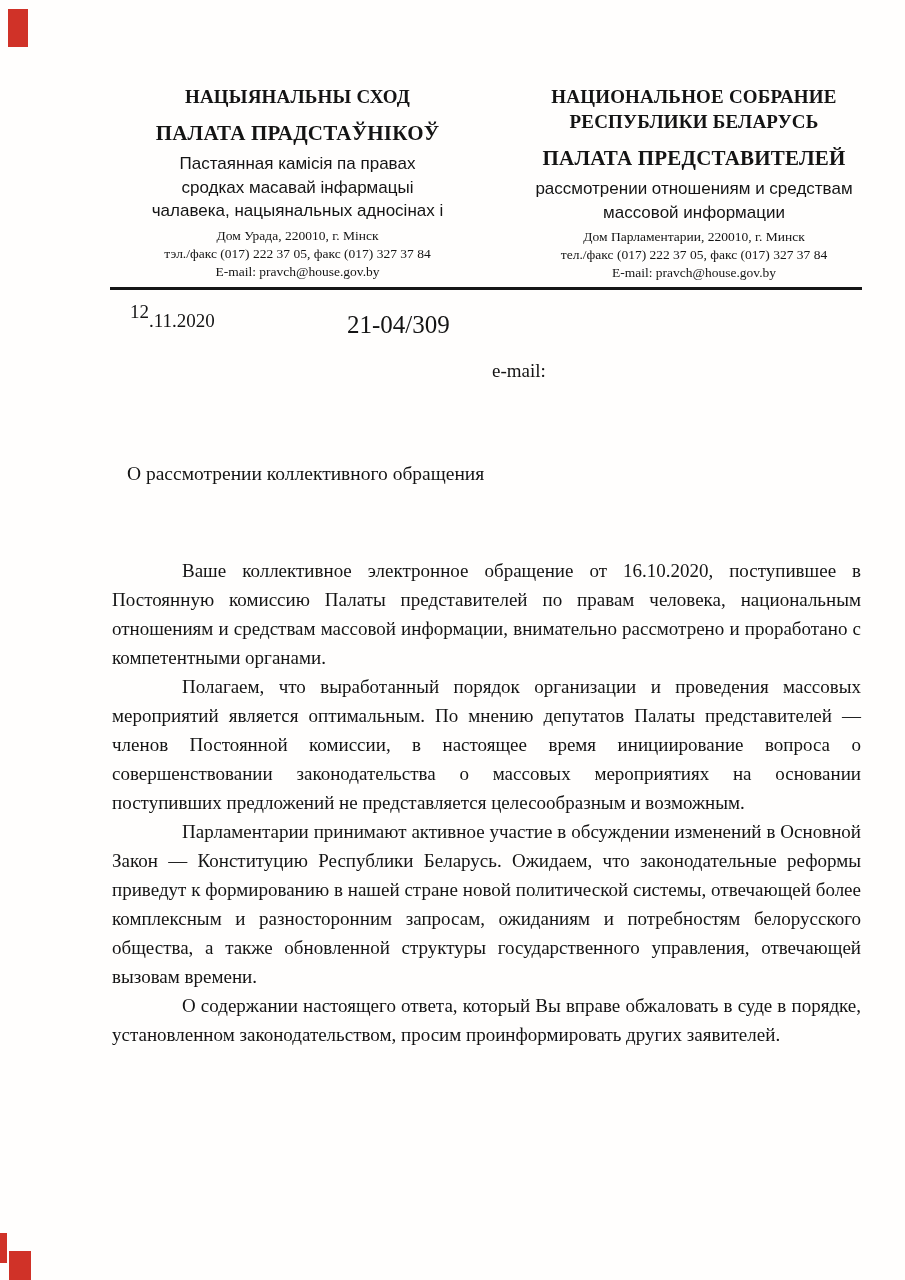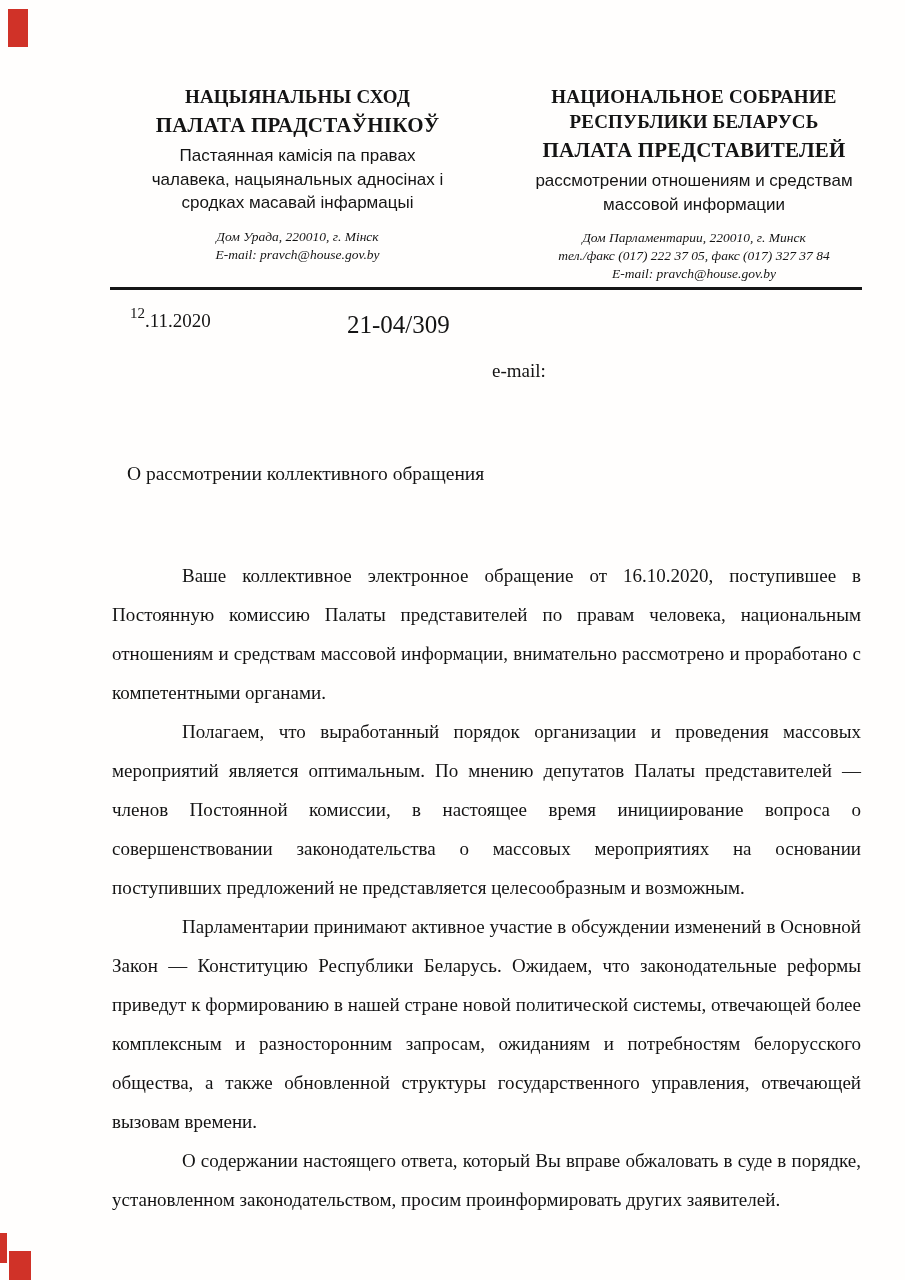--- a/index.html
+++ b/index.html
@@ -6,33 +6,33 @@
   .page{
     position:relative; width:905px; height:1280px; background:#fffefd;
     font-family:"Liberation Serif","DejaVu Serif",serif; color:#141414;
     overflow:hidden;
   }
   
   .lh-col{position:absolute; top:84px; text-align:center;}
   .lh-left{left:115px; width:365px;}
   .lh-right{left:498px; width:392px;}
   .org{font-weight:bold; font-size:19px; line-height:25px; letter-spacing:.2px;}
-  .chamber{font-weight:bold; font-size:21px; line-height:24px; margin-top:4px; letter-spacing:.2px;text-align:center;}
+  .chamber{font-weight:bold; font-size:21px; line-height:24px; margin-top:12px; letter-spacing:.2px;text-align:center;}
   .commission{font-family:"Liberation Sans","DejaVu Sans",sans-serif; font-size:17px; line-height:23.5px; margin-top:7px;}
-  .contact{font-size:13.5px; line-height:18px; margin-top:13px;font-style:italic;}
+  .contact{font-size:13.5px; line-height:18px; margin-top:4px;}
   .rule{position:absolute; left:110px; top:287px; width:752px; height:3px; background:#161616;}
   
   .date{position:absolute; left:130px; top:310px; font-size:19px;}
-  .date .sup{position:relative; top:-9px; font-size:15px;}
+  .date .sup{position:relative; top:-9px; font-size:19px;}
   .ref{position:absolute; left:347px; top:311px; font-size:25px;}
   .email-line{position:absolute; left:492px; top:360px; font-size:19px;}
   .subject{position:absolute; left:127px; top:463px; font-size:19.5px;}
   
   .body-text{position:absolute; left:112px; top:556px; width:749px;
-    font-size:19px; line-height:39px; text-align:justify;}
+    font-size:19px; line-height:29px; text-align:justify;}
   .body-text p{margin:0; text-indent:70px;}
   
   .red-mark{position:absolute; background:var(--mark-red,#d03228);}
   .mark-top{left:8px; top:9px; width:20px; height:38px;}
   .mark-bottom-bar{left:0px; top:1233px; width:7px; height:30px;}
   .mark-bottom-sq{left:9px; top:1251px; width:22px; height:29px;}
 </style>
 </head>
 <body>
 
@@ -43,25 +43,26 @@
   <div class="red-mark mark-bottom-sq"></div>
 
   <header>
     <div class="lh-col lh-left">
       <div class="org">
         <div>НАЦЫЯНАЛЬНЫ СХОД</div>
       </div>
       <div class="chamber">ПАЛАТА ПРАДСТАЎНІКОЎ</div>
       <div class="commission">
         <div>Пастаянная камісія па правах</div>
+        <div>сродках масавай інфармацыі</div>
         <div>чалавека, нацыянальных адносінах і</div>
-        <div>сродках масавай інфармацыі</div>
       </div>
       <div class="contact">
         <div>Дом Урада, 220010, г. Мінск</div>
+        <div>тэл./факс (017) 222 37 05, факс (017) 327 37 84</div>
         <div>E-mail: pravch@house.gov.by</div>
       </div>
     </div>
 
     <div class="lh-col lh-right">
       <div class="org">
         <div>НАЦИОНАЛЬНОЕ СОБРАНИЕ</div>
         <div>РЕСПУБЛИКИ БЕЛАРУСЬ</div>
       </div>
       <div class="chamber">ПАЛАТА ПРЕДСТАВИТЕЛЕЙ</div>

